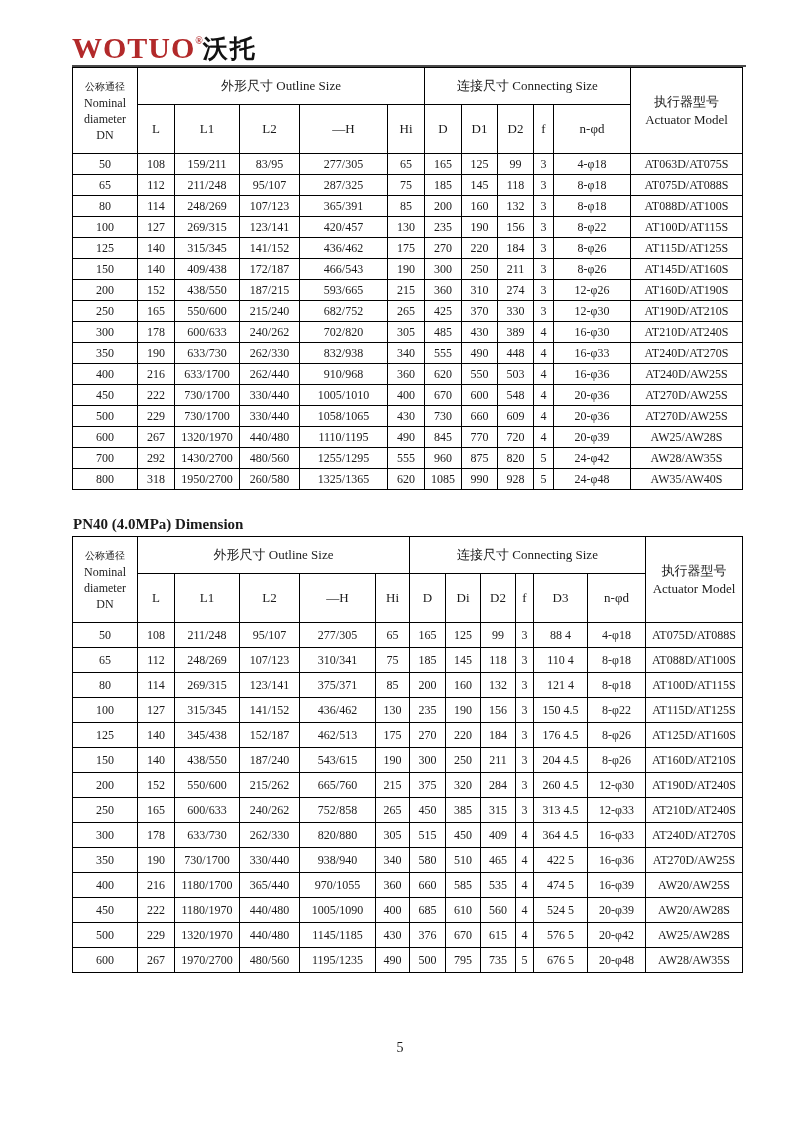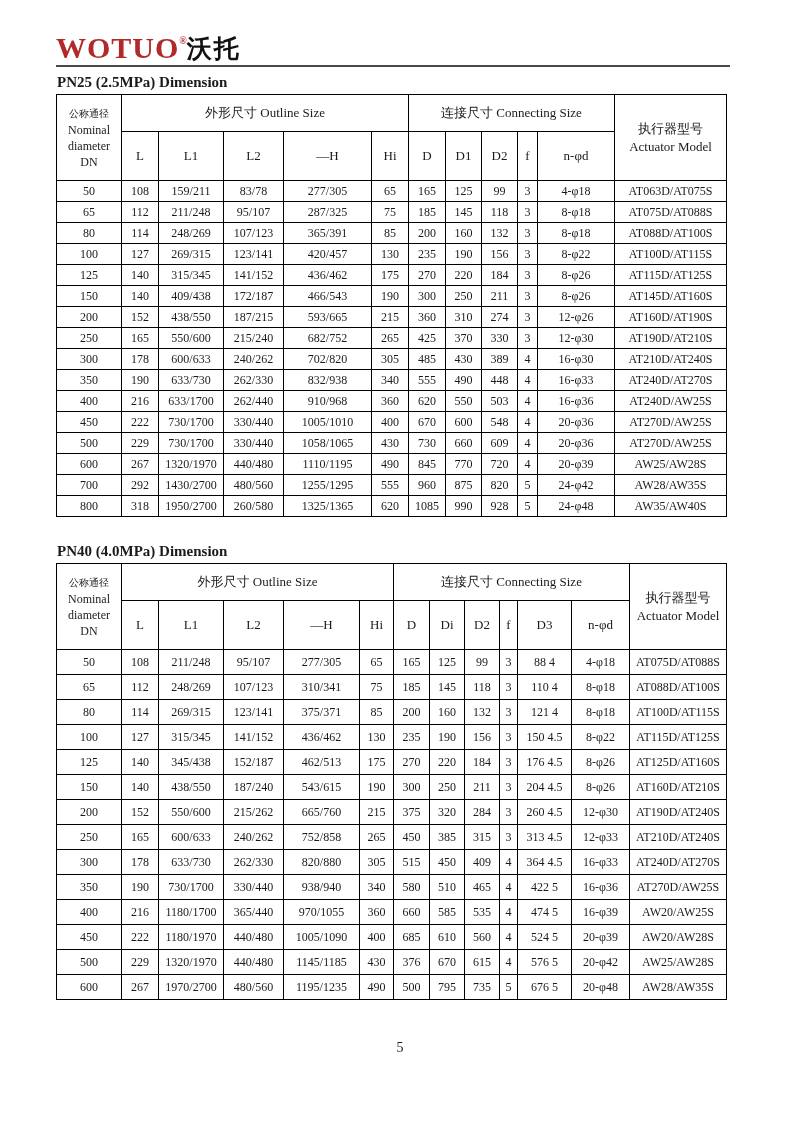--- a/index.html
+++ b/index.html
@@ -1,20 +1,20 @@
 <!DOCTYPE html>
 <html><head>
 <meta charset="utf-8">
 <style>
   html,body { margin:0; padding:0; }
   body {
     width:800px; height:1131px; background:#ffffff; position:relative;
     font-family:"Liberation Serif", serif; color:#1a1a1a;
   }
-  .content { position:absolute; left:56px; top:26px; width:674px; }
+  .content { position:absolute; left:72px; top:26px; width:674px; }
 
   
   .logo-row { white-space:nowrap; line-height:30px; height:36px; }
   .brand { font-size:30px; font-weight:bold; color:#b2292a; letter-spacing:1px; }
   .reg   { font-size:10px; color:#b2292a; vertical-align:14px; font-weight:bold; }
   .brand-cn { font-size:25px; font-weight:bold; color:#111; letter-spacing:2px;
               font-family:"Liberation Sans", sans-serif; vertical-align:1px;}
   .rule { border-bottom:2px solid #4a4a4a; margin-top:3px; }
 
   .section-title { font-weight:bold; font-size:15px; margin:7px 0 3px 1px; }
@@ -40,21 +40,20 @@
 </head>
 <body>
 
 <div class="content">
 
   <div class="logo-row">
     <span class="brand" style="color: rgb(178, 41, 42);">WOTUO</span><span class="reg" style="color: rgb(178, 41, 42);">®</span><span class="brand-cn">沃托</span>
   </div>
   <div class="rule"></div>
 
-  <div class="section-title">PN25 (2.5MPa) Dimension</div>
 
   <table id="t1">
     <colgroup>
       <col style="width:65px">
         <col style="width:37px">
         <col style="width:65px">
         <col style="width:60px">
       <col style="width:88px">
         <col style="width:37px">
         <col style="width:37px">
@@ -90,21 +89,21 @@
         <th>D2</th>
         <th>f</th>
         <th>n-φd</th>
       </tr>
     </thead>
     <tbody id="t1-body">
         <tr>
           <td>50</td>
           <td>108</td>
           <td>159/211</td>
-          <td>83/78</td>
+          <td>83/95</td>
           <td>277/305</td>
           <td>65</td>
           <td>165</td>
           <td>125</td>
           <td>99</td>
           <td>3</td>
           <td>4-φ18</td>
           <td>AT063D/AT075S</td>
         </tr>
         <tr>

